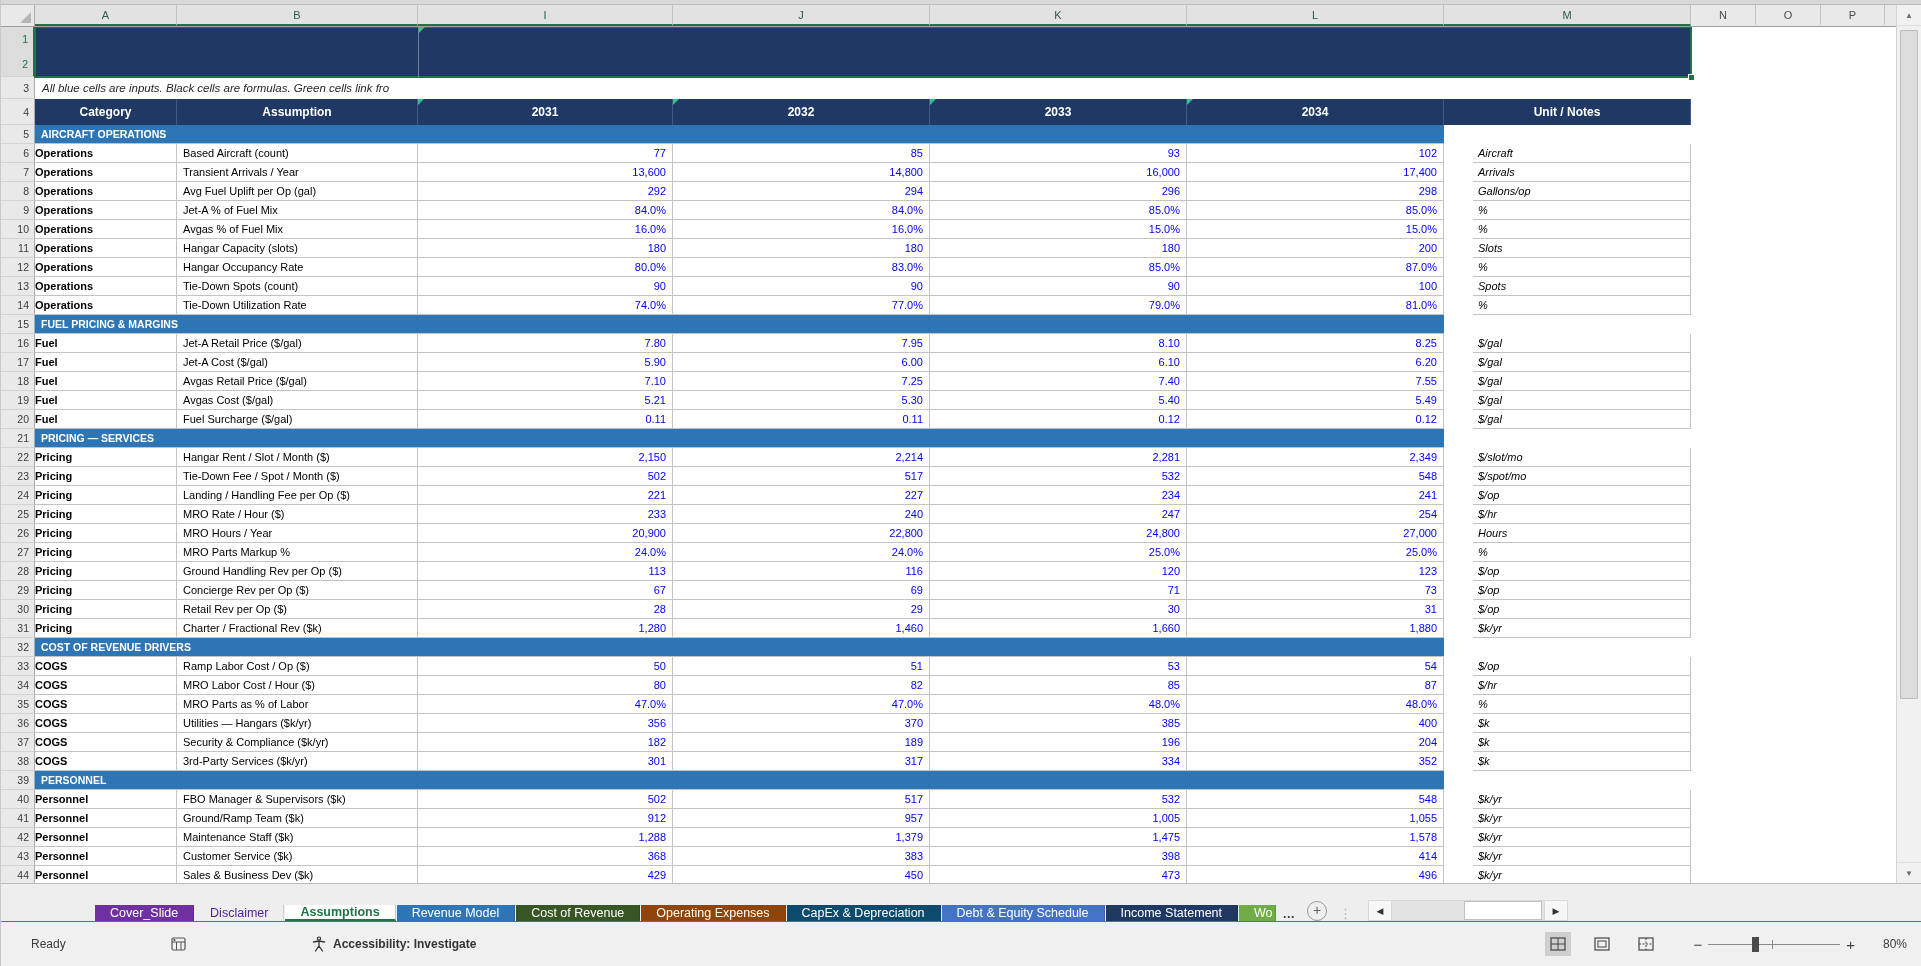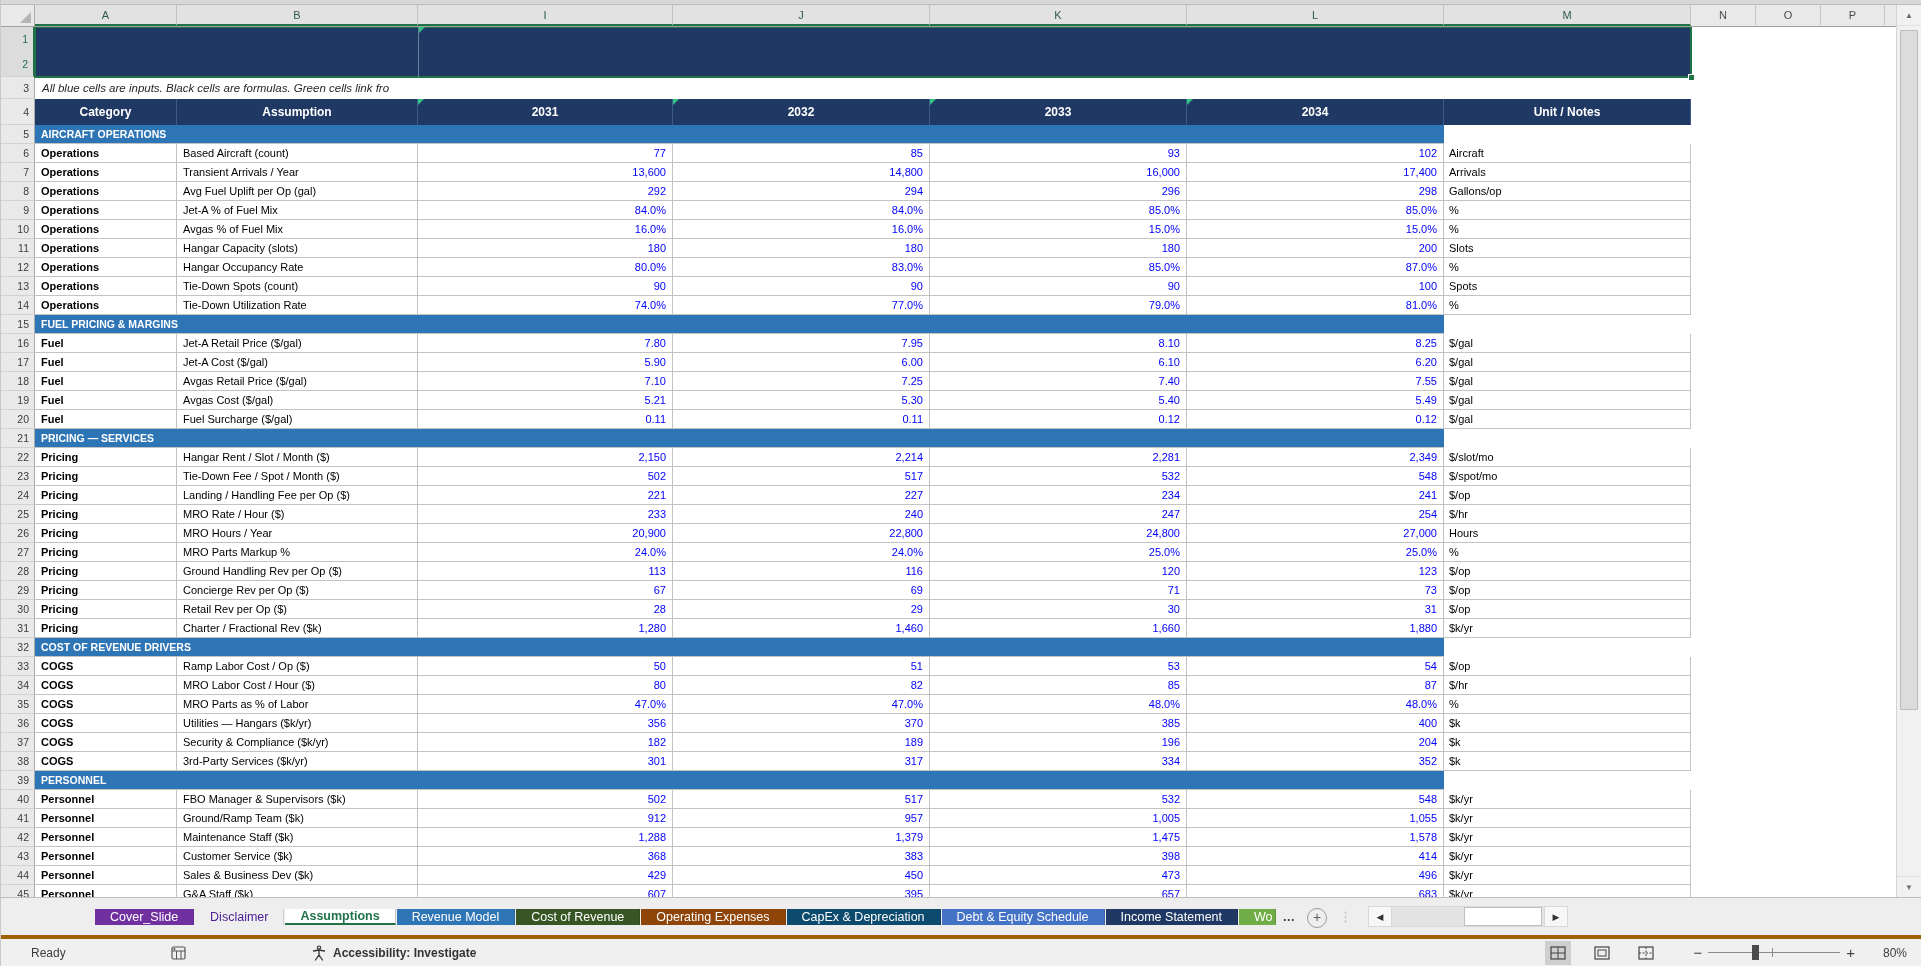--- a/index.html
+++ b/index.html
@@ -42,60 +42,60 @@
   .note-text { font-style:italic; font-size:11.5px; color:#262626; white-space:nowrap; padding-left:7px; }
 
   .hdr-row { height:26px; }
   .hc { background:var(--c-navy); color:#fff; font-weight:bold; font-size:12px;
     display:flex; align-items:center; justify-content:center; border-right:1px solid #3c5a8a; position:relative; }
   .hc.mark::before { content:""; position:absolute; left:0; top:0; border-top:6px solid #33c481; border-right:6px solid transparent; }
 
   .row { height:19px; }
   .c { background:#fff; border-right:1px solid #c3c3c3; border-bottom:1px solid #c3c3c3;
     font-size:11px; color:#000; display:flex; align-items:center; overflow:hidden; white-space:nowrap; }
-  .cat { font-weight:bold; padding-left:6px; }
+  .cat { font-weight:bold; }
   .asm { padding-left:6px; }
   .val { justify-content:flex-end; padding-right:6px; color:var(--c-input_blue); }
-  .unit { padding-left:5px; }
+  .unit { font-style:italic; padding-left:5px;margin-left:29px; }
   .section-cell { grid-column:2/8; background:var(--c-section_blue); color:#fff; font-weight:bold;
     font-size:10.5px; display:flex; align-items:center; padding-left:6px; border-bottom:1px solid #c3c3c3; white-space:nowrap; }
   .section-m { background:#fff; }
   .nop { background:#fff; }
   .fill { background:#fff; }
 
   
   .vscroll { flex:0 0 25px; background:#f1f1f1; border-left:1px solid #d4d4d4; display:flex; flex-direction:column; }
   .vs-btn { height:21px; flex:0 0 auto; display:flex; align-items:center; justify-content:center;
     color:#6d6d6d; font-size:8px; background:#f1f1f1; border-bottom:1px solid #e0e0e0; }
   .vs-btn.bottom { border-top:1px solid #e0e0e0; border-bottom:none; }
   .vs-track { flex:1 1 auto; position:relative; }
   .vs-thumb { position:absolute; left:3px; right:3px; top:4px; height:80%; background:#dcdcdc; border:1px solid #bdbdbd; border-radius:1px; }
 
   
   .tabbar { height:38px; flex:0 0 auto; background:#eeeeee; border-top:1px solid #bdbdbd;
-    display:flex; align-items:center; font-size:12.5px; }
+    display:flex; align-items:flex-end; font-size:12.5px; }
   .tab-spacer { width:94px; border-right:1px solid #c6c6c6; flex:0 0 auto; }
   .tabs { display:flex; align-items:stretch; }
   .tab { display:flex; align-items:center; padding:0 15px; margin-right:1px; color:#3b3b3b;
     white-space:nowrap; cursor:default; border-right:1px solid rgba(0,0,0,0.12); }
   .tab.active { background:#fff; color:var(--c-selection_green); font-weight:bold;
     border-bottom:2px solid var(--c-selection_green); border-right:1px solid #c6c6c6; }
   .tab.trunc { max-width:44px; overflow:hidden; padding-right:2px; }
   .tab-ellipsis { display:flex; align-items:center; padding:0 6px; color:#3f3f3f; font-weight:bold; }
   .new-sheet { width:20px; height:20px; margin:3px 8px 0 6px; border:1px solid #9a9a9a; border-radius:50%;
     color:#5f5f5f; font-size:14px; line-height:17px; text-align:center; flex:0 0 auto; }
   .tab-dots { display:flex; align-items:center; color:#b3b3b3; font-size:13px; padding:0 10px 0 4px; }
   .hscroll { display:flex; align-items:center; margin-left:6px; }
   .hs-btn { width:24px; height:21px; background:#f7f7f7; border:1px solid #d9d9d9;
     display:flex; align-items:center; justify-content:center; color:#333; font-size:9px; }
   .hs-track { width:152px; height:21px; background:#e3e3e3; border-top:1px solid #d9d9d9; border-bottom:1px solid #d9d9d9; position:relative; }
   .hs-thumb { position:absolute; top:0; bottom:0; left:72px; width:78px; background:#ffffff; border:1px solid #c0c0c0; }
 
   
-  .statusbar { height:31px; flex:0 0 auto; background:#f0f0f0; border-top:4px solid #a16207;
+  .statusbar { height:45px; flex:0 0 auto; background:#f0f0f0; border-top:1px solid #a16207;
     display:flex; align-items:center; font-size:12px; color:#3c3c3c; }
   .sb-left { display:flex; align-items:center; gap:0; }
   .sb-ready { padding-left:30px; width:170px; }
   .sb-macro { width:22px; display:flex; align-items:center; }
   .sb-acc { display:flex; align-items:center; gap:6px; margin-left:118px; font-weight:bold; color:#333; }
   .sb-right { margin-left:auto; display:flex; align-items:center; }
   .view-btn { width:26px; height:24px; display:flex; align-items:center; justify-content:center; }
   .view-btn.active { background:#cfcfcf; }
   .view-btn + .view-btn { margin-left:18px; }
   .zoom-out, .zoom-in { font-size:15px; color:#444; padding:0 6px; }

